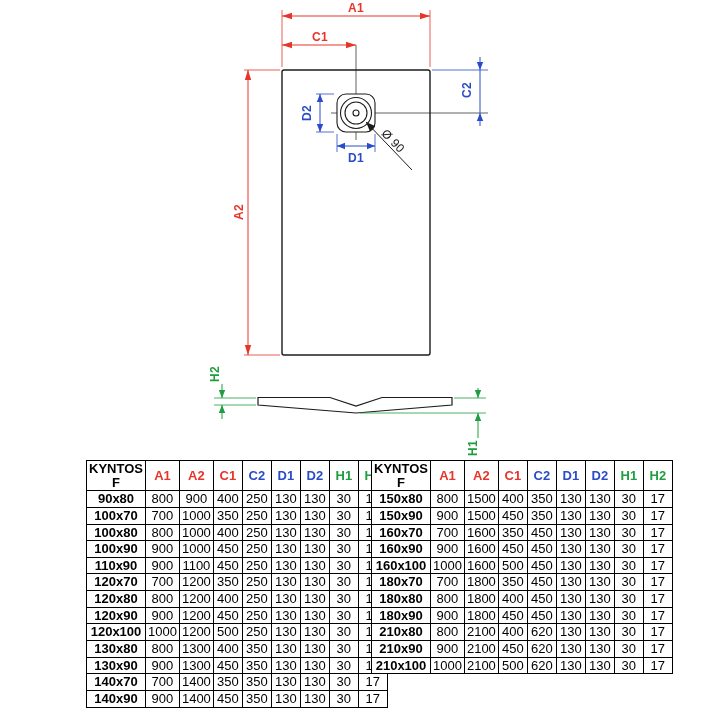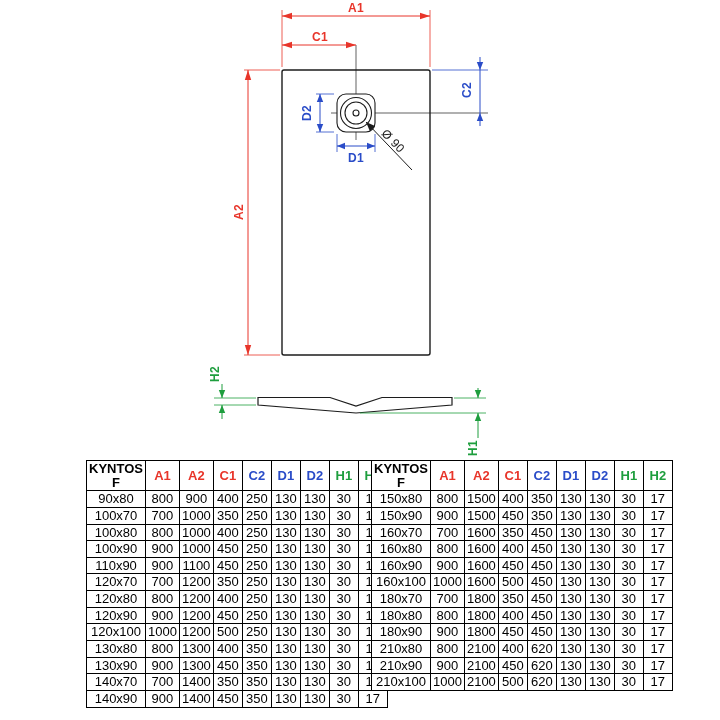--- a/index.html
+++ b/index.html
@@ -37,21 +37,21 @@
     text-align:center;
     vertical-align:middle;
     padding:1px 2px;
     height:12.6px;
     line-height:1.05;
     width:24px;
     overflow:hidden;
   }
   .dim-table th:first-child,.dim-table td:first-child{width:54px;}
   .dim-table th{font-weight:700;}
-  .dim-table td.size-cell{font-weight:400;}
+  .dim-table td.size-cell{font-weight:700;}
   #table-left{left:86px;top:460px;}
   #table-right{left:371px;top:460px;}
 </style>
 </head>
 <body>
 
 <div>
 
   <svg id="drawing-layer" width="720" height="458" viewBox="0 0 720 458" xmlns="http://www.w3.org/2000/svg">
 
@@ -356,31 +356,20 @@
           <td class="val-cell">700</td>
           <td class="val-cell">1600</td>
           <td class="val-cell">350</td>
           <td class="val-cell">450</td>
           <td class="val-cell">130</td>
           <td class="val-cell">130</td>
           <td class="val-cell">30</td>
           <td class="val-cell">17</td>
         </tr>
         <tr>
-          <td class="size-cell">160x80</td>
-          <td class="val-cell">800</td>
-          <td class="val-cell">1600</td>
-          <td class="val-cell">400</td>
-          <td class="val-cell">450</td>
-          <td class="val-cell">130</td>
-          <td class="val-cell">130</td>
-          <td class="val-cell">30</td>
-          <td class="val-cell">17</td>
-        </tr>
-        <tr>
           <td class="size-cell">160x90</td>
           <td class="val-cell">900</td>
           <td class="val-cell">1600</td>
           <td class="val-cell">450</td>
           <td class="val-cell">450</td>
           <td class="val-cell">130</td>
           <td class="val-cell">130</td>
           <td class="val-cell">30</td>
           <td class="val-cell">17</td>
         </tr>

